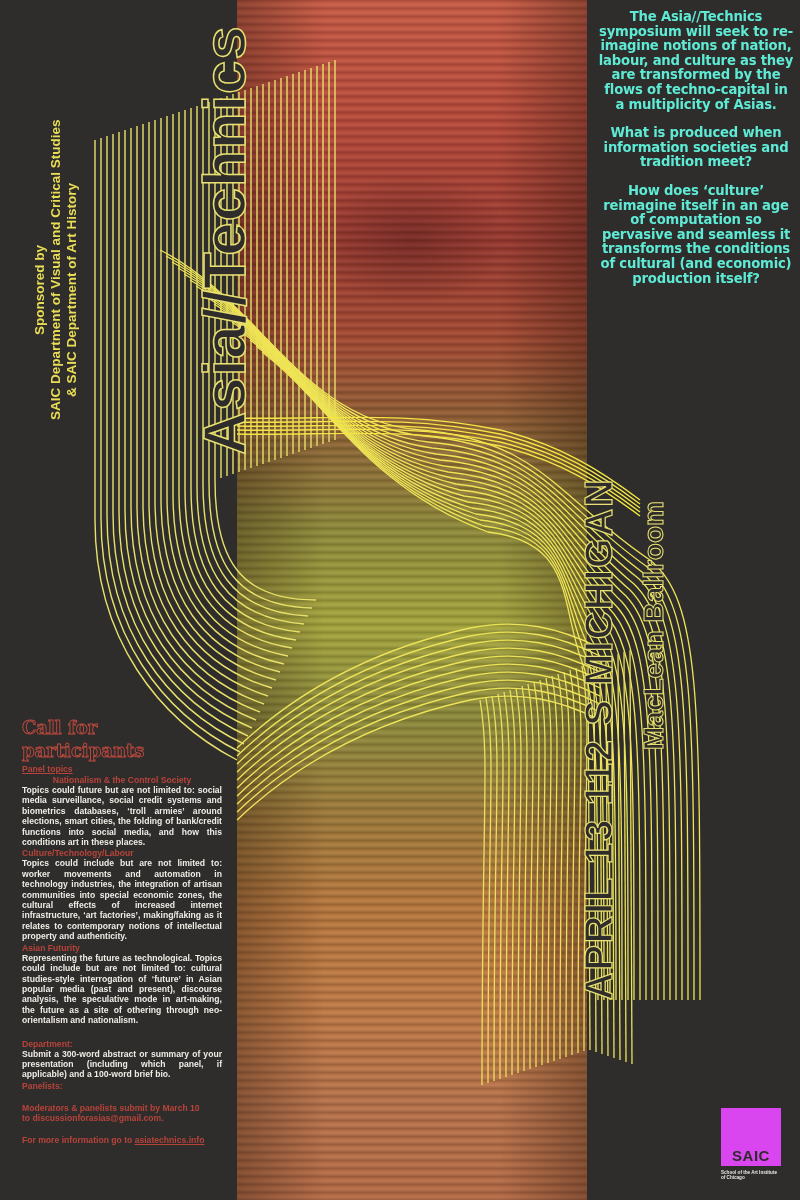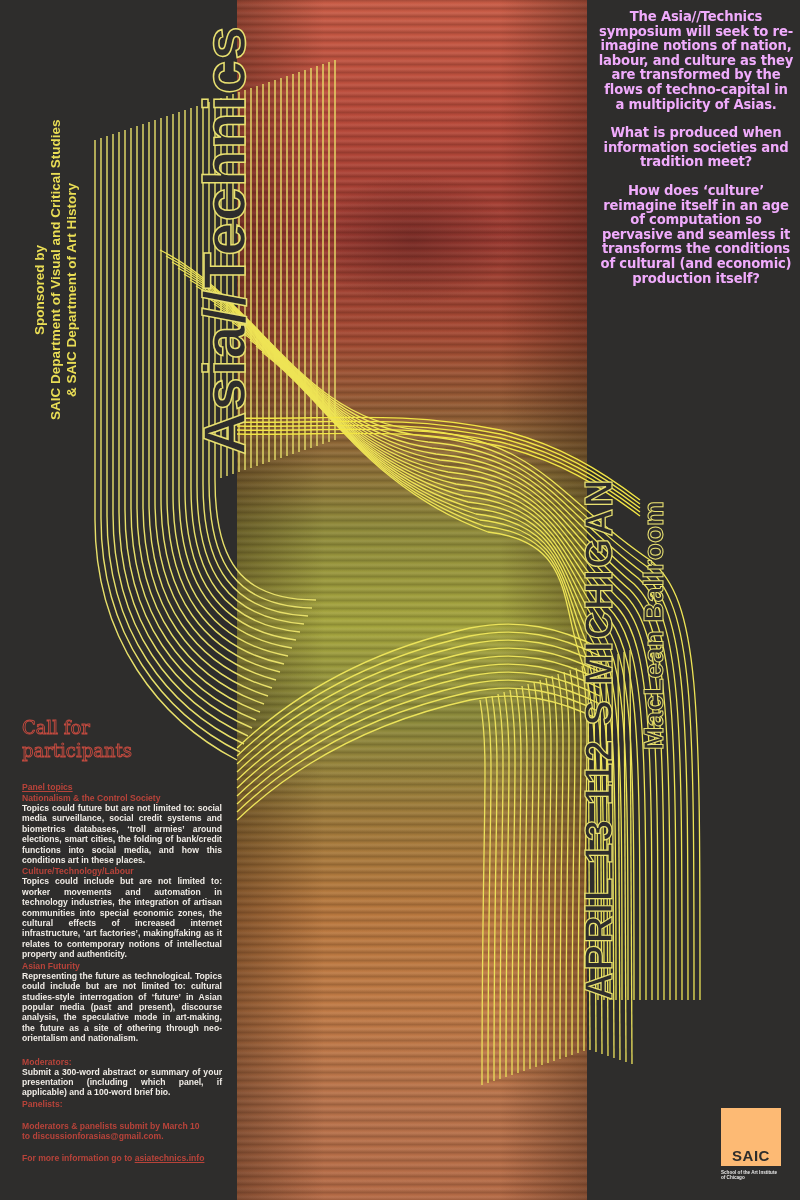--- a/index.html
+++ b/index.html
@@ -15,30 +15,30 @@
   svg.lines{position:absolute;left:0;top:0;width:800px;height:1200px;}
   .vtitle{position:absolute;left:195px;top:455px;transform-origin:0 0;transform:rotate(-90deg);
     font-family:"Liberation Sans",sans-serif;font-weight:bold;font-size:60px;letter-spacing:1px;
     color:#2e2d2c;-webkit-text-stroke:1.5px #e8e070;white-space:nowrap;line-height:1;}
   .sponsor{position:absolute;left:32px;top:420px;transform-origin:0 0;transform:rotate(-90deg);
     font-family:"Liberation Sans",sans-serif;font-weight:bold;font-size:13.5px;line-height:16px;color:#e9dd55;text-align:center;width:260px;white-space:nowrap;}
   .venue{position:absolute;left:580px;top:1000px;transform-origin:0 0;transform:rotate(-90deg);
     font-family:"Liberation Sans",sans-serif;font-weight:bold;font-size:38px;letter-spacing:2px;color:#2e2d2c;-webkit-text-stroke:1.2px #e8e070;white-space:nowrap;line-height:1;}
   .venue2{position:absolute;left:640px;top:750px;transform-origin:0 0;transform:rotate(-90deg);
     font-family:"Liberation Sans",sans-serif;font-weight:bold;font-size:28px;color:#2e2d2c;-webkit-text-stroke:1px #e8e070;white-space:nowrap;line-height:1;}
-  .intro{position:absolute;left:598px;top:10px;width:196px;text-align:center;color:#f0abfc;
+  .intro{position:absolute;left:598px;top:10px;width:196px;text-align:center;color:#5eead4;
     font-family:"DejaVu Sans",sans-serif;font-weight:bold;font-size:13.2px;line-height:14.6px;letter-spacing:-0.2px;}
   .intro p{margin:0 0 14px 0;}
   .cfp{position:absolute;left:22px;top:716px;width:200px;}
-  .cfp-title{font-family:"DejaVu Serif",serif;font-weight:normal;font-size:18px;line-height:23px;color:#2e2d2c;-webkit-text-stroke:0.9px #c24a3f;margin:0 0 2px 0;}
+  .cfp-title{font-family:"DejaVu Serif",serif;font-weight:bold;font-size:18px;line-height:23px;color:#2e2d2c;-webkit-text-stroke:0.9px #c24a3f;margin:0 0 2px 0;}
   .red{color:#b8433a;font-family:"Liberation Sans",sans-serif;font-weight:bold;font-size:8.6px;line-height:10px;}
   .ul{text-decoration:underline;margin-top:36px;}
   .body{color:#f0ece6;font-family:"Liberation Sans",sans-serif;font-weight:bold;font-size:8.6px;line-height:10.4px;text-align:justify;margin:0 0 1px 0;}
   .gap{height:12px;}
-  .logo{position:absolute;left:721px;top:1108px;width:60px;height:58px;background:#fdba74;}
+  .logo{position:absolute;left:721px;top:1108px;width:60px;height:58px;background:#d946ef;}
   .logo-text{position:absolute;left:0;bottom:2px;width:60px;text-align:center;font-family:"Liberation Sans",sans-serif;font-weight:bold;font-size:15px;color:#2e2d2c;letter-spacing:0.5px;}
   .logo-sub{position:absolute;left:721px;top:1170px;width:60px;font-family:"Liberation Sans",sans-serif;font-size:4.6px;line-height:5.2px;color:#e8e8e8;font-weight:bold;}
 </style>
 </head>
 <body>
 
 <div class="poster">
 
   <div class="band"></div>
   <div class="band-shade"></div>
@@ -176,29 +176,29 @@
     <p>The Asia//Technics symposium will seek to re-imagine notions of nation, labour, and culture as they are transformed by the flows of techno-capital in a multiplicity of Asias.</p>
     <p>What is produced when information societies and tradition meet?</p>
     <p>How does ‘culture’ reimagine itself in an age of computation so pervasive and seamless it transforms the conditions of cultural (and economic) production itself?</p>
   </div>
 
   <div class="cfp">
     <div class="cfp-title">
       <div>Call for</div>
       <div>participants</div>
     </div>
-    <div class="red ul" style="margin-top:20px;">Panel topics</div>
-    <div class="red" style="margin-top:1px;">Nationalism &amp; the Control Society</div>
+    <div class="red ul" style="margin-top:2px;">Panel topics</div>
+    <div class="red" style="margin-top:1px;text-align:center;">Nationalism &amp; the Control Society</div>
     <div class="body">Topics could future but are not limited to: social media surveillance, social credit systems and biometrics databases, ‘troll armies’ around elections, smart cities, the folding of bank/credit functions into social media, and how this conditions art in these places.</div>
     <div class="red">Culture/Technology/Labour</div>
     <div class="body">Topics could include but are not limited to: worker movements and automation in technology industries, the integration of artisan communities into special economic zones, the cultural effects of increased internet infrastructure, ‘art factories’, making/faking as it relates to contemporary notions of intellectual property and authenticity.</div>
     <div class="red">Asian Futurity</div>
     <div class="body">Representing the future as technological. Topics could include but are not limited to: cultural studies-style interrogation of ‘future’ in Asian popular media (past and present), discourse analysis, the speculative mode in art-making, the future as a site of othering through neo-orientalism and nationalism.</div>
     <div class="gap"></div>
-    <div class="red">Moderators:</div>
+    <div class="red">Department:</div>
     <div class="body">Submit a 300-word abstract or summary of your presentation (including which panel, if applicable) and a 100-word brief bio.</div>
     <div class="red">Panelists:</div>
     <div class="gap"></div>
     <div class="red">Moderators &amp; panelists submit by March 10</div>
     <div class="red">to discussionforasias@gmail.com.</div>
     <div class="gap"></div>
     <div class="red">
       <span>For more information go to </span><span class="ul">asiatechnics.info</span>
     </div>
   </div>

